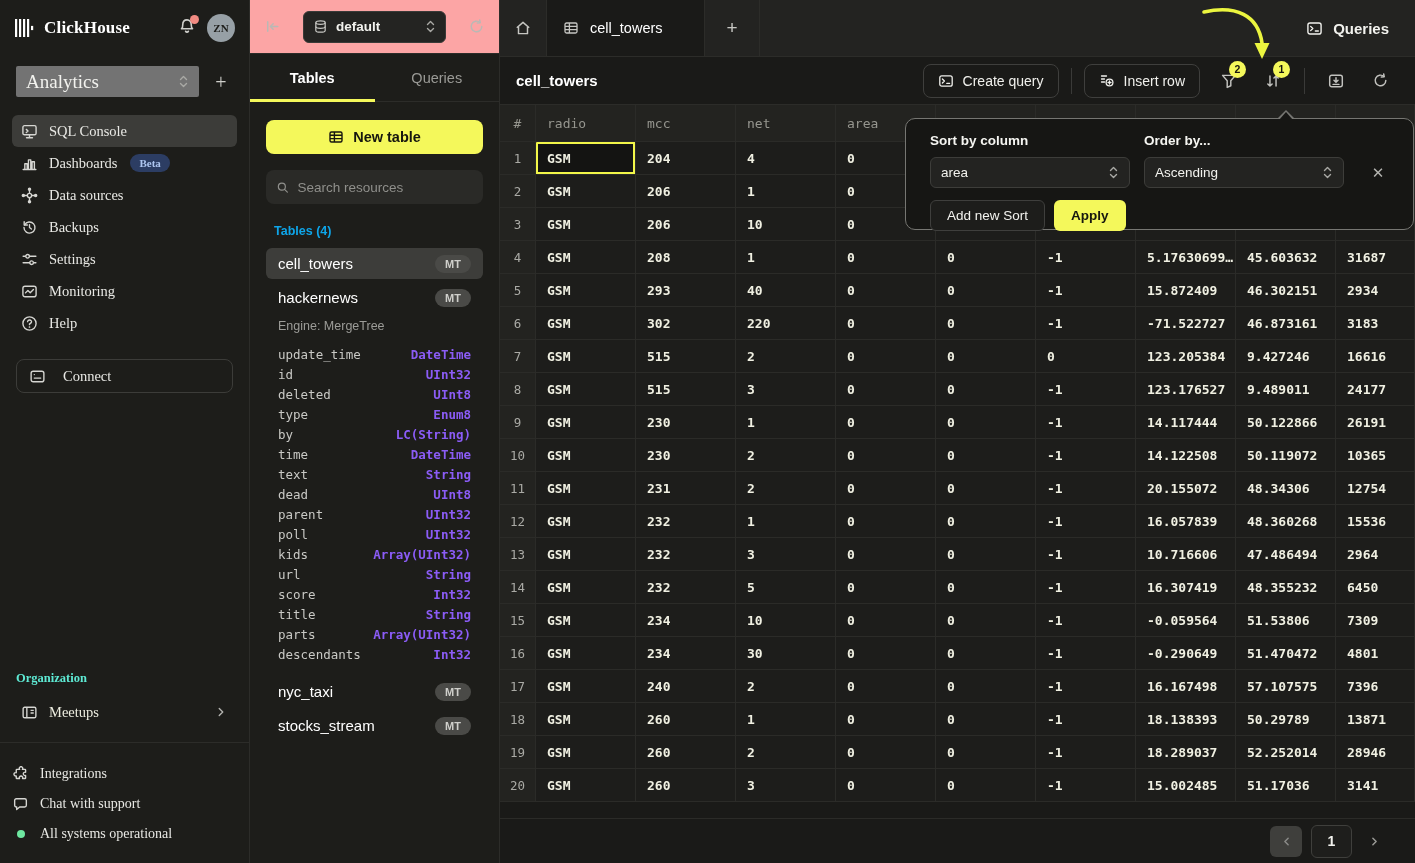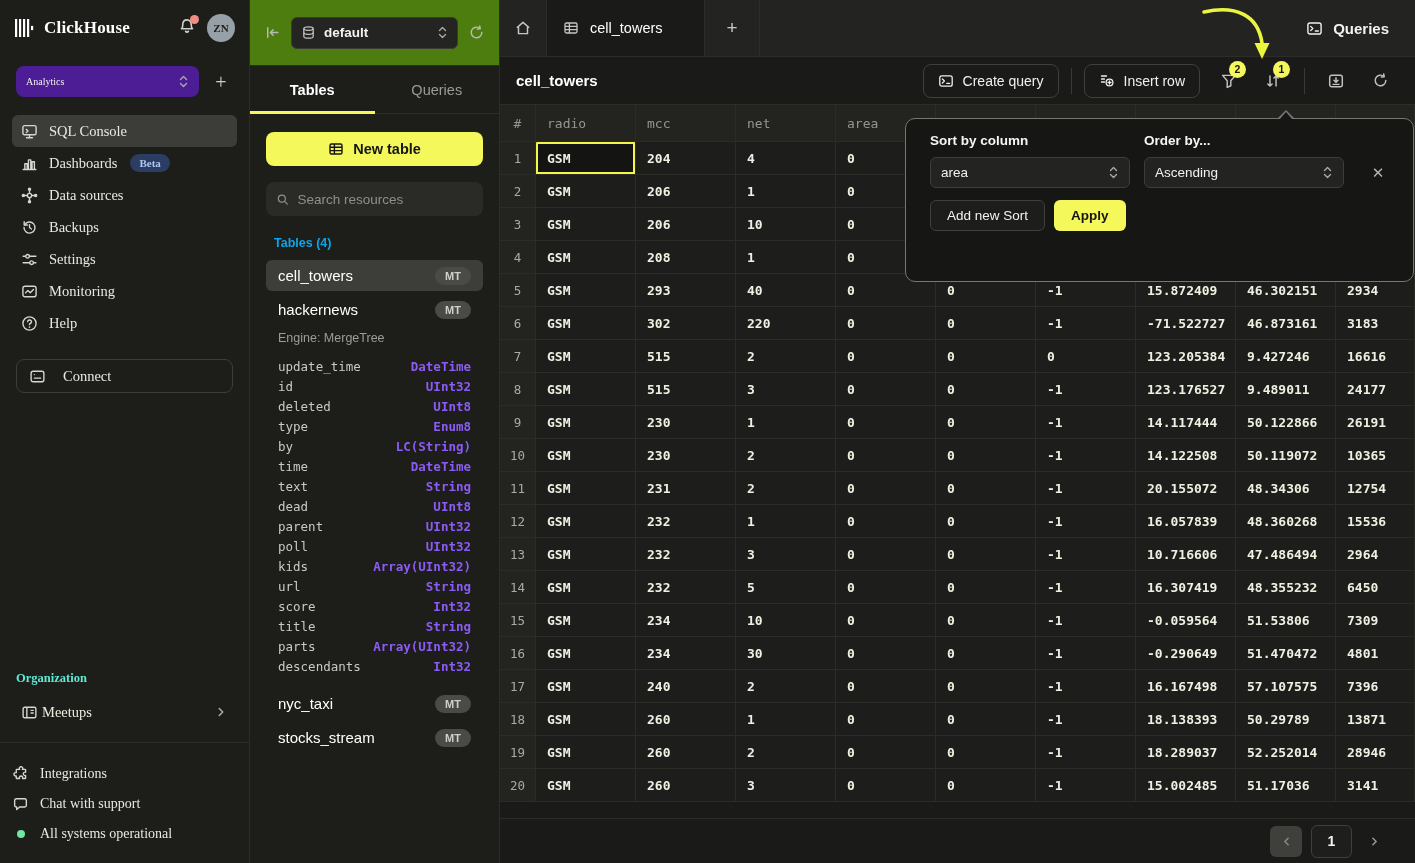--- a/index.html
+++ b/index.html
@@ -9,41 +9,41 @@
 
   
   #sidebar { width:250px; background:#1d1d1a; border-right:1px solid #2c2c29; display:flex; flex-direction:column; flex:none;font-family:Liberation Serif, serif; }
   .side-header { height:56px; display:flex; align-items:center; padding:0 14px; gap:8px; }
   .brand-title { font-size:17px; font-weight:bold; color:#fff; letter-spacing:.2px; }
   .side-header .spacer { flex:1; }
   .bell-wrap { position:relative; width:22px; height:22px; color:#cfcfcb; }
   .bell-dot { position:absolute; top:-2px; right:0px; width:9px; height:9px; border-radius:50%; background:#f republican28b82; background:#f28b82; }
   .avatar { width:28px; height:28px; border-radius:50%; background:#97a0a6; color:#1d1d1a; font-size:11px; font-weight:bold; display:flex; align-items:center; justify-content:center; }
   .workspace-row { display:flex; align-items:center; gap:10px; padding:10px 16px 14px; }
-  .select { display:flex; align-items:center; justify-content:space-between; background:#4c1d95; border-radius:8px; height:31px; padding:0 10px; color:#f2f2ee; font-size:10px; cursor:pointer; }
+  .select { display:flex; align-items:center; justify-content:space-between; background:#737373; border-radius:2px; height:31px; padding:0 10px; color:#f2f2ee; font-size:19px; cursor:pointer; }
   .workspace-row .select { flex:1; }
   .plus-btn { color:#cfcfcb; font-size:20px; line-height:1; width:24px; text-align:center; cursor:pointer; }
   #nav-list { padding:4px 12px; }
   .nav-item { display:flex; align-items:center; gap:11px; height:32px; padding:0 9px; border-radius:6px; color:#e8e8e4; font-size:14.5px; cursor:pointer; }
   .nav-item.active { background:#3c3c39; }
   .nicon { width:17px; height:17px; color:#d6d6d2; flex:none; }
   .beta-badge { background:#2c3d63; color:#aec6f0; font-size:11px; font-weight:bold; padding:3px 9px; border-radius:10px; margin-left:2px; }
   .connect-btn { margin:16px 16px 0; height:34px; border:1px solid #3c3c39; border-radius:8px; display:flex; align-items:center; gap:17px; padding:0 12px; font-size:14.5px; color:#eceme8e4; color:#e8e8e4; cursor:pointer; }
   .side-spacer { flex:1; }
   .org-heading { padding:0 16px 10px; color:#5eead4; font-size:12.5px; font-weight:bold; }
-  .org-item { display:flex; align-items:center; gap:4px; height:32px; margin:0 12px; padding:0 9px; border-radius:6px; font-size:14.5px; cursor:pointer;text-align:center; }
+  .org-item { display:flex; align-items:center; gap:11px; height:32px; margin:0 12px; padding:0 9px; border-radius:6px; font-size:14.5px; cursor:pointer;text-align:center; }
   .org-item .chev { margin-left:auto; color:#b4b4b0; }
   .side-divider { border-top:1px solid #2c2c29; margin:14px 0 16px; }
   .side-footer { padding:0 12px 14px; }
   .foot-item { display:flex; align-items:center; gap:11px; height:30px; font-size:14px; color:#e8e8e4; cursor:pointer; }
   .status-dot { width:8px; height:8px; border-radius:50%; background:#6ee7a0; margin:0 4px 0 5px; }
 
   
   #explorer { width:250px; background:#1d1d1a; border-right:1px solid #2c2c29; display:flex; flex-direction:column; flex:none; }
-  .exp-top { height:66px; background:#4d7c0f; border-bottom:1px solid #2c2c29; display:flex; align-items:center; gap:10px; padding:0 14px; }
+  .exp-top { height:54px; background:#fca5a5; border-bottom:1px solid #2c2c29; display:flex; align-items:center; gap:22px; padding:0 14px; }
   .icon-btn { color:#b9b9b5; cursor:pointer; display:flex; align-items:center; justify-content:center; }
   .db-select { flex:1; display:flex; align-items:center; gap:8px; background:#242422; border:1px solid #3a3a38; border-radius:6px; height:32px; padding:0 9px; font-size:13.5px; font-weight:bold; color:#f2f2ee; cursor:pointer; }
   .db-select .chev-ud { margin-left:auto; }
   .exp-tabs { display:flex; height:48px; border-bottom:1px solid #2c2c29; }
   .exp-tab { flex:1; display:flex; align-items:center; justify-content:center; font-size:14.5px; color:#9a9a96; cursor:pointer; position:relative; }
   .exp-tab.active { color:#fff; font-weight:bold; }
   .exp-tab.active::after { content:""; position:absolute; left:0; right:0; bottom:-1px; height:3px; background:#f4f85b; }
   .exp-body { padding:18px 16px; overflow:hidden; flex:1; }
   .new-table-btn { height:34px; background:#f4f85b; border-radius:8px; color:#16160f; font-size:14.5px; font-weight:bold; display:flex; align-items:center; justify-content:center; gap:9px; cursor:pointer; }
   .search-box { margin-top:16px; height:34px; background:#2a2a27; border-radius:8px; display:flex; align-items:center; gap:8px; padding:0 10px; color:#8f8f8b; }
@@ -84,21 +84,21 @@
   .td.num { background:#232320; color:#aaaaa5; font-weight:normal; font-size:12.5px; justify-content:center; padding-left:0; }
   .td.selected { box-shadow:inset 0 0 0 2px #f2f649; background:#141412; border-radius:1px; }
 
   
   .main-footer { height:45px; background:#1a1a18; border-top:1px solid #2b2b28; display:flex; align-items:center; justify-content:flex-end; gap:9px; padding-right:28px; }
   .pg-prev { width:32px; height:31px; border-radius:6px; background:#3f3f3c; color:#8b8b88; display:flex; align-items:center; justify-content:center; cursor:pointer; }
   .pg-page { width:41px; height:33px; border-radius:6px; background:#1e1e1c; border:1px solid #3f3f3c; color:#f2f2ee; font-size:14px; font-weight:bold; display:flex; align-items:center; justify-content:center; cursor:pointer; }
   .pg-next { width:26px; height:31px; color:#9a9a96; display:flex; align-items:center; justify-content:center; cursor:pointer; }
 
   
-  .sort-popup { position:absolute; left:405px; top:118px; width:509px; height:164px; background:#161614; border:1px solid #767672; border-radius:10px; z-index:50; padding:14px 0 0 24px; }
+  .sort-popup { position:absolute; left:405px; top:118px; width:509px; height:112px; background:#161614; border:1px solid #767672; border-radius:10px; z-index:50; padding:14px 0 0 24px; }
   .sort-popup::before { content:""; position:absolute; top:-9px; left:371px; border-left:9px solid transparent; border-right:9px solid transparent; border-bottom:9px solid #767672; }
   .sort-popup::after { content:""; position:absolute; top:-7px; left:373px; border-left:7px solid transparent; border-right:7px solid transparent; border-bottom:8px solid #161614; }
   .popup-grid { display:grid; grid-template-columns:200px 200px 40px; column-gap:14px; }
   .popup-label { font-size:13.5px; font-weight:bold; color:#f5f5f1; margin-bottom:9px; }
   .popup-select { height:31px; background:#232321; border:1px solid #3d3d3a; border-radius:6px; display:flex; align-items:center; justify-content:space-between; padding:0 10px; font-size:13.5px; color:#f2f2ee; cursor:pointer; }
   .popup-close { grid-row:2; grid-column:3; display:flex; align-items:center; justify-content:center; color:#b4b4b0; font-size:15px; cursor:pointer; }
   .popup-buttons { display:flex; gap:9px; margin-top:12px; }
   .add-sort-btn { height:31px; padding:0 16px; background:#1d1d1b; border:1px solid #3f3f3d; border-radius:6px; color:#f2f2ee; font-size:13.5px; display:flex; align-items:center; cursor:pointer; }
   .apply-btn { height:31px; padding:0 17px; background:#f4f85b; border-radius:6px; color:#17170f; font-size:13.5px; font-weight:bold; display:flex; align-items:center; cursor:pointer; }
 

